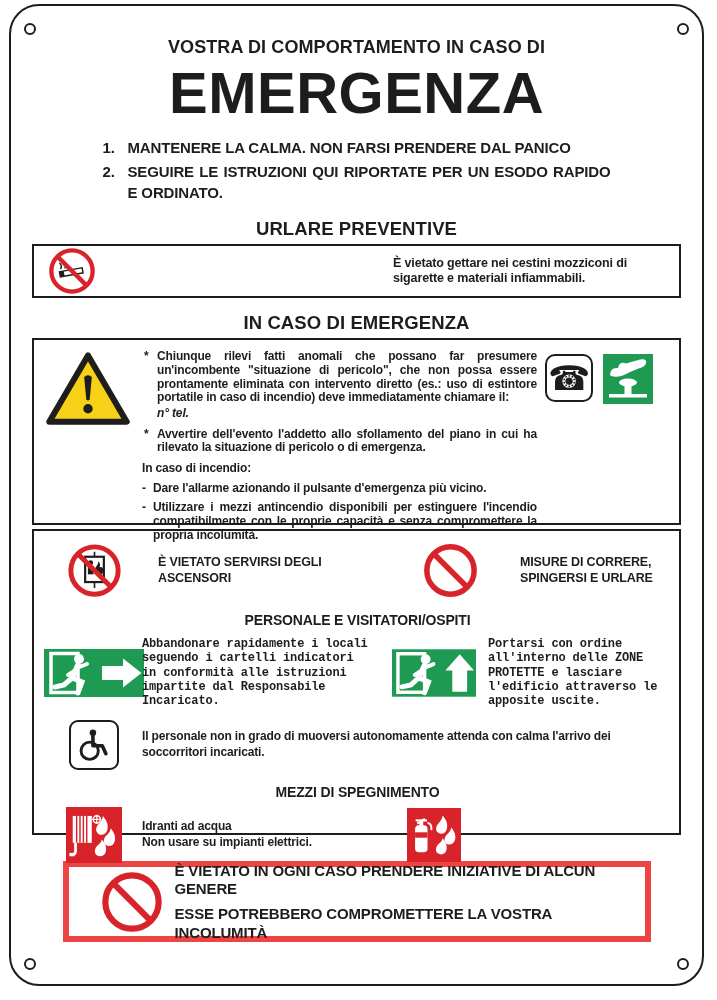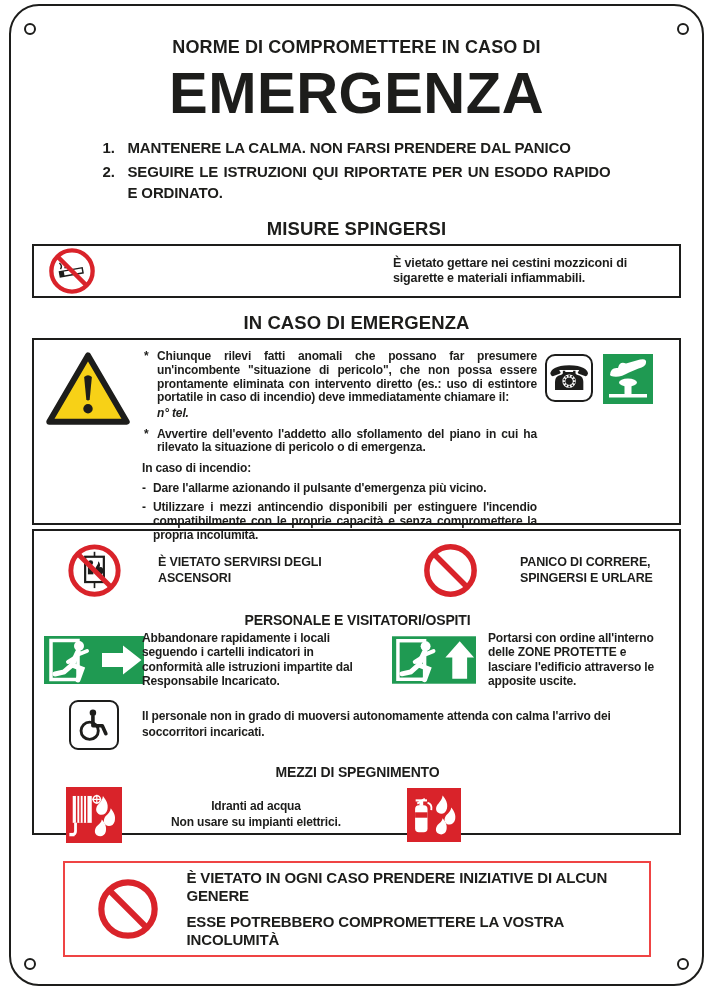--- a/index.html
+++ b/index.html
@@ -45,60 +45,60 @@
     display:flex;align-items:center;justify-content:center;font-size:34px;line-height:1;font-weight:normal;}
   .ev-box{margin-top:4px;height:306px;padding:0 10px 0 12px;}
   .ev-row{display:flex;align-items:center;}
   .c-i1{width:96px;flex:none;display:flex;justify-content:center;}
   .c-t1{width:238px;flex:none;padding-right:10px;box-sizing:border-box;}
   .c-i2{width:108px;flex:none;display:flex;justify-content:center;}
   .c-t2{flex:1;}
   .row1{margin-top:12px;}
   .row1 .up{font-size:12.5px;line-height:1.22;margin-left:16px;}
   .sub-title{text-align:center;font-size:14px;margin-top:14px;}
-  .row2{margin-top:3px;}
+  .row2{margin-top:9px;font-family:Liberation Mono, monospace;}
   .row2 .c-t1,.row2 .c-t2{font-size:12px;line-height:1.18;}
   .row3{margin-top:12px;}
   .row3 .c-t2{font-size:12px;line-height:1.3;padding-right:6px;}
-  .row4{margin-top:7px;text-align:center;}
+  .row4{margin-top:7px;}
   .row4 .c-t1,.row4 .c-t2{font-size:12px;line-height:1.3;}
   .wheel-box{width:46px;height:46px;border:2.5px solid #1d1d1b;border-radius:9px;
     display:flex;align-items:center;justify-content:center;}
-  .footer-box{border:2px solid #ef4444;width:588px;margin:26px auto 0;height:96px;
-    display:flex;align-items:center;gap:28px;padding-left:32px;box-sizing:border-box;}
+  .footer-box{border:6px solid #ef4444;width:588px;margin:26px auto 0;height:81px;
+    display:flex;align-items:center;gap:12px;padding-left:32px;box-sizing:border-box;}
   .footer-text{width:445px;font-size:15px;line-height:1.22;}
   .footer-text .l1{margin-bottom:7px;}
   svg{display:block;}
 </style>
 </head>
 <body>
 
 <div class="plate">
   <div class="hole tl"></div>
   <div class="hole tr"></div>
   <div class="hole bl"></div>
   <div class="hole br"></div>
 
   <div class="content">
 
-    <div class="kicker">NORME DI COMPROMETTERE IN CASO DI</div>
+    <div class="kicker">VOSTRA DI COMPORTAMENTO IN CASO DI</div>
     <div class="big-title">EMERGENZA</div>
 
     <div class="rules">
       <div class="rule">
         <span class="num">1.</span>
         <span>MANTENERE LA CALMA. NON FARSI PRENDERE DAL PANICO</span>
       </div>
       <div class="rule">
         <span class="num">2.</span>
         <span>SEGUIRE LE ISTRUZIONI QUI RIPORTATE PER UN ESODO RAPIDO E ORDINATO.</span>
       </div>
     </div>
 
-    <div class="sec-title t-mp">MISURE SPINGERSI</div>
+    <div class="sec-title t-mp">URLARE PREVENTIVE</div>
     <div class="box mp-box">
       <span>
         <svg width="48" height="48" viewBox="0 0 100 100">
           <g transform="rotate(-10 50 50)">
             <rect x="24" y="47" width="48" height="11" fill="#fff" stroke="#1d1d1b" stroke-width="3"></rect>
             <rect x="24" y="47" width="9" height="11" fill="#1d1d1b"></rect>
             <path d="M27 42 q6 -6 0 -13 M36 42 q6 -6 0 -13" stroke="#1d1d1b" stroke-width="3" fill="none"></path>
           </g>
           <circle cx="50" cy="50" r="43" fill="none" stroke="#d9232a" stroke-width="9"></circle>
           <line x1="20" y1="20" x2="80" y2="80" stroke="#d9232a" stroke-width="9"></line>
@@ -173,21 +173,21 @@
         </div>
         <div class="c-t1 up">È VIETATO SERVIRSI DEGLI ASCENSORI</div>
         <div class="c-i2">
           <span>
             <svg width="55" height="55" viewBox="0 0 100 100">
               <circle cx="50" cy="50" r="43" fill="none" stroke="#d9232a" stroke-width="10"></circle>
               <line x1="20" y1="20" x2="80" y2="80" stroke="#d9232a" stroke-width="10"></line>
             </svg>
           </span>
         </div>
-        <div class="c-t2 up" style="font-size:12.5px;line-height:1.22;">PANICO DI CORRERE, SPINGERSI E URLARE</div>
+        <div class="c-t2 up" style="font-size:12.5px;line-height:1.22;">MISURE DI CORRERE, SPINGERSI E URLARE</div>
       </div>
 
       <div class="sub-title">PERSONALE E VISITATORI/OSPITI</div>
 
       <div class="ev-row row2">
         <div class="c-i1">
           <span>
             <svg width="100" height="48" viewBox="0 0 200 96">
               <rect width="200" height="96" fill="#1f9a52"></rect>
               <rect x="14" y="9" width="54" height="78" fill="none" stroke="#fff" stroke-width="7"></rect>

